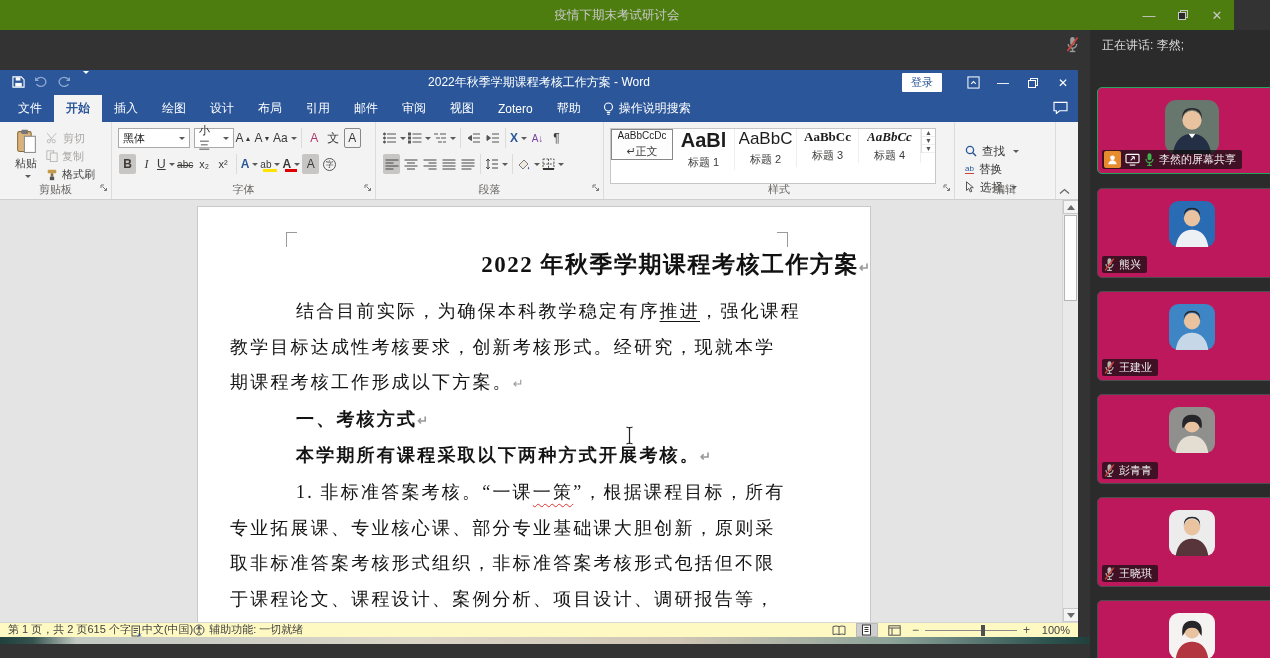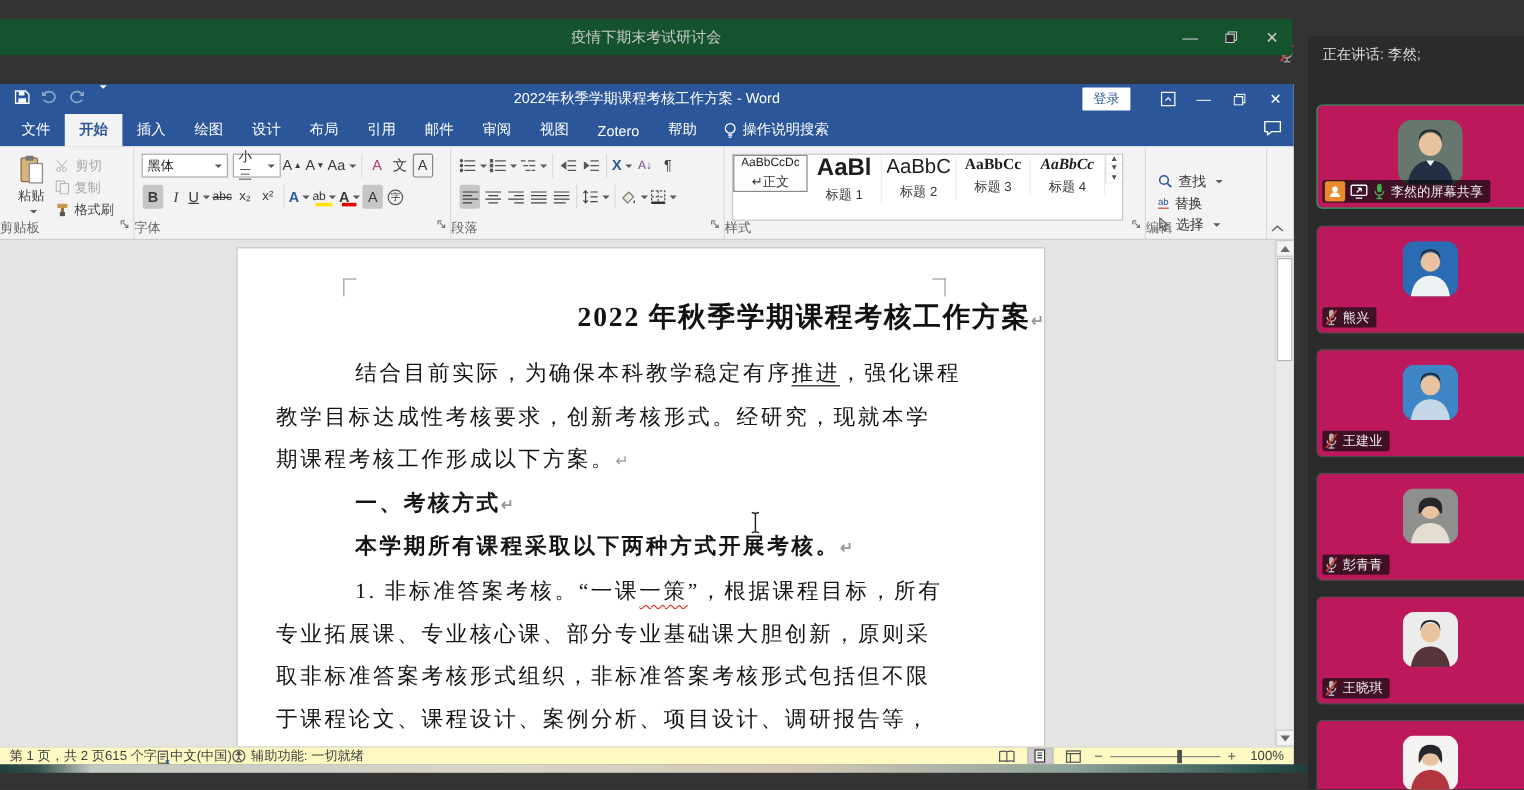--- a/index.html
+++ b/index.html
@@ -1,21 +1,21 @@
 <!DOCTYPE html>
 <html><head>
 <meta charset="utf-8">
 <style>
   *{margin:0;padding:0;box-sizing:border-box}
   html,body{background:#1d1d1d}
   body{font-family:"Liberation Sans",sans-serif}
   .screen{position:relative;width:1270px;height:658px;background:#333;overflow:hidden}
 
   
-  .topbar{position:absolute;left:0;top:16px;width:1077px;height:30px;background:#14532d;z-index:30}
+  .topbar{position:absolute;left:0;top:0;width:1234px;height:30px;background:#4d7c0f;z-index:30}
   .mtitle{position:absolute;left:0;right:0;top:0;height:30px;line-height:30px;text-align:center;color:#c9c9c9;font-size:12.5px}
   .mctl{position:absolute;right:0;top:0;height:30px;display:flex}
   .mbtn{width:34px;height:30px;display:flex;align-items:center;justify-content:center;color:#c9c9c9;font-size:13px}
 
   
   .share{position:absolute;left:0;top:30px;width:1090px;height:628px;background:#333}
   .float-mute{position:absolute;left:1066px;top:6px}
   .sliver{position:absolute;left:0;top:607px;width:1090px;height:7px;
     background:linear-gradient(90deg,#1f403d 0,#35534f 3%,#c2c9c3 7%,#dbd5c8 38%,#d0c6b5 62%,#8da399 82%,#2e5450 96%,#1f403d 100%)}
 
@@ -30,21 +30,21 @@
 
   .wtabs{position:relative;height:27px;background:#2b579a;display:flex;align-items:stretch;padding-left:6px}
   .tab{color:#fff;font-size:12px;padding:0 12px;display:flex;align-items:center}
   .tab.active{background:#f3f3f3;color:#2b579a;font-weight:bold}
   .tellme{color:#fff;font-size:12px;display:flex;align-items:center;gap:5px;padding:0 10px}
   .wtabs-right{margin-left:auto;display:flex;align-items:center;padding-right:10px}
 
   
   .ribbon{position:relative;height:78px;background:#f3f3f3;border-bottom:1px solid #d0cece;display:flex}
   .grp{position:relative;height:100%;border-right:1px solid #dcdbda;padding:4px 4px 16px 6px}
-  .gl{position:absolute;bottom:2px;left:0;right:0;text-align:left;font-size:11px;color:#696765}
+  .gl{position:absolute;bottom:2px;left:0;right:0;text-align:center;font-size:11px;color:#696765}
   .launch{position:absolute;bottom:3px;right:3px}
   .g-clip{width:112px;display:flex}
   .paste{width:40px;display:flex;flex-direction:column;align-items:center;justify-content:flex-start;gap:2px;font-size:11px;color:#444;padding-top:3px}
   .mini-col{display:flex;flex-direction:column;gap:2px;padding-top:4px}
   .mini{display:flex;align-items:center;gap:4px;font-size:11px;color:#444;height:17px}
   .mini.dis{color:#a8a6a4}
   .g-font{width:264px}
   .g-par{width:228px}
   .g-sty{width:351px;display:flex;gap:4px}
   .g-edit{width:101px;padding-left:10px}

